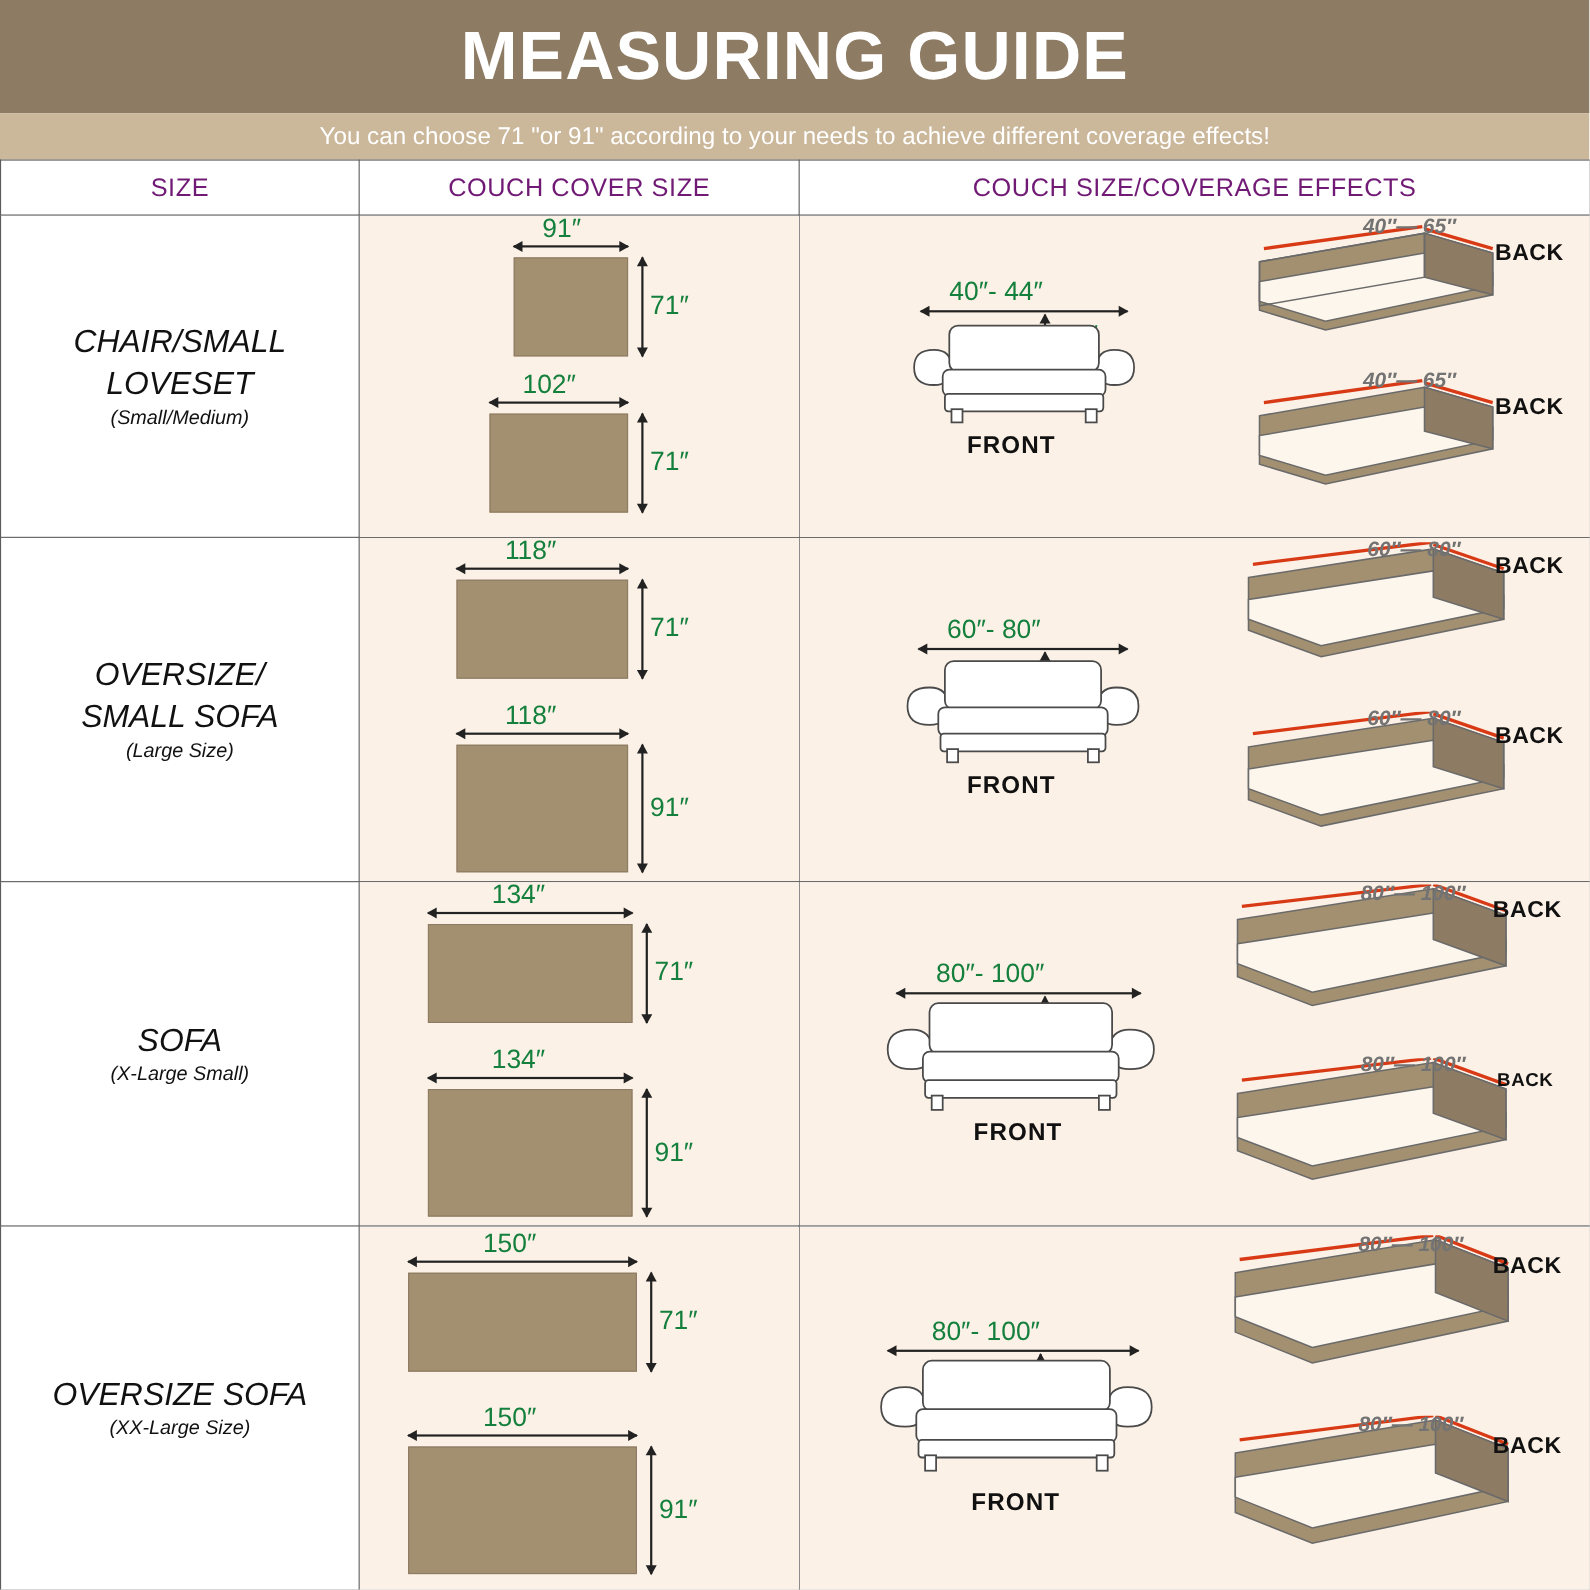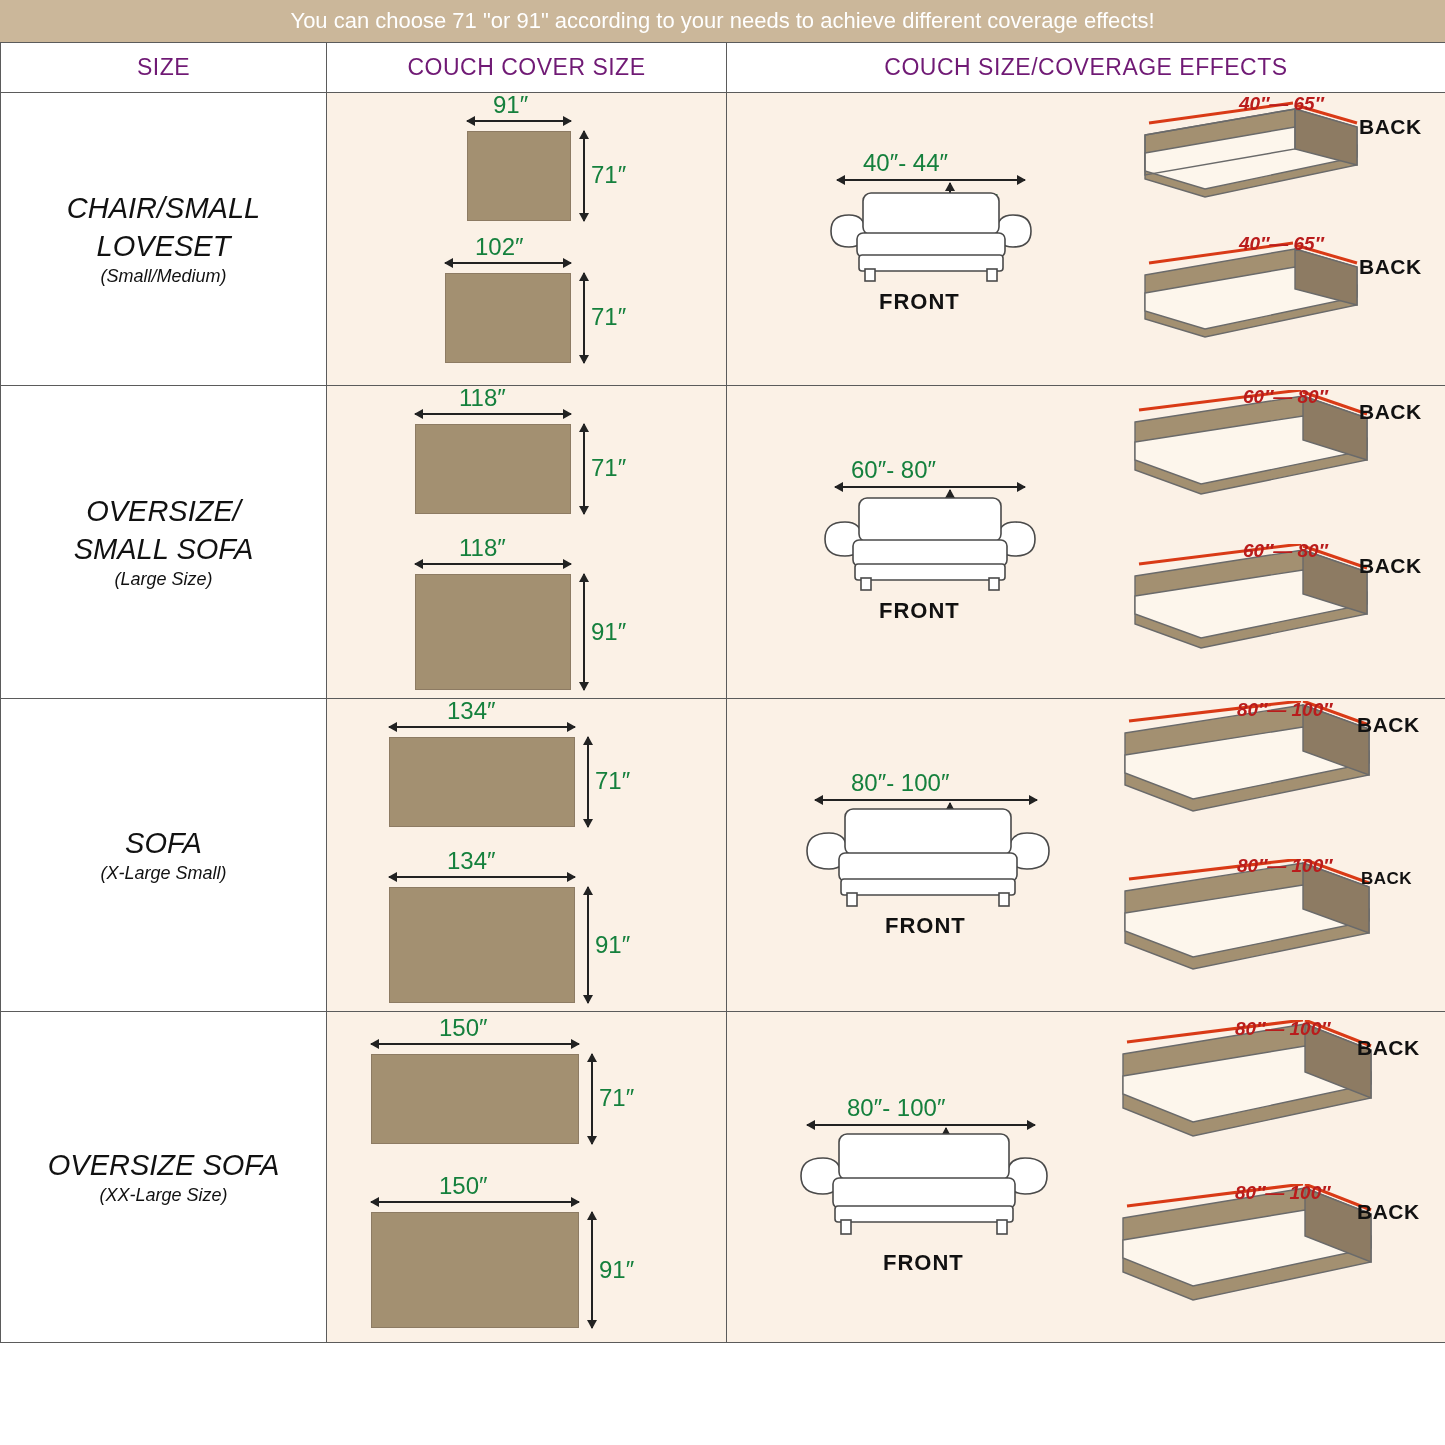--- a/index.html
+++ b/index.html
@@ -116,32 +116,35 @@
     position:absolute;
     font-size:21px;
     font-weight:bold;
     color:#111;
     letter-spacing:0.5px;
   }
   .redlabel {
     position:absolute;
     font-size:19px;
     font-weight:bold;
-    color:#b91c1c;
+    color:#737373;
     font-style:italic;
     white-space:nowrap;
   }
   svg { display:block; }
   .sofa-svg { position:absolute; }
 </style>
 </head>
 <body>
 
 <div class="page">
 
+  <div class="header">
+    <div class="header-title">MEASURING GUIDE</div>
+  </div>
   <div class="subheader">
     <div class="subheader-text">You can choose 71 "or 91" according to your needs to achieve different coverage effects!</div>
   </div>
 
   <table class="guide">
     <colgroup>
       <col class="col-size">
         <col class="col-cover">
         <col class="col-effect">
     </colgroup>
@@ -247,21 +250,21 @@
             <div class="arrow-h" style="left:88px; top:177px; width:156px;"></div>
             <div class="dimlabel" style="left:132px; top:148px;">118″</div>
             <div class="arrow-v" style="left:256px; top:188px; height:116px;"></div>
             <div class="dimlabel" style="left:264px; top:232px;">91″</div>
           </div>
         </td>
 
         <td class="effect-cell">
           <div class="effect-inner" style="height:312px;">
             <div class="arrow-h" style="left:108px; top:100px; width:190px;"></div>
-            <div class="dimlabel" style="left:124px; top:70px;">60″- 80″</div>
+            <div class="dimlabel" style="left:134px; top:70px;">60″- 80″</div>
             <div class="arrow-v" style="left:222px; top:104px; height:42px;"></div>
             <div class="dimlabel" style="left:228px; top:110px; font-size:21px;">&lt;25″</div>
 
             <svg class="sofa-svg" style="left:90px; top:98px;" width="226" height="110" viewBox="0 0 226 110">
               <g fill="#ffffff" stroke="#4a4a4a" stroke-width="1.6">
                 <path d="M28 38 q-20 0 -20 17 q0 17 20 17 q17 0 17 -17 q0 -17 -17 -17 z"></path>
                 <path d="M198 38 q20 0 20 17 q0 17 -20 17 q-17 0 -17 -17 q0 -17 17 -17 z"></path>
                 <rect x="42" y="14" width="142" height="44" rx="8"></rect>
                 <rect x="36" y="56" width="154" height="26" rx="6"></rect>
                 <rect x="38" y="80" width="150" height="16" rx="3"></rect>

